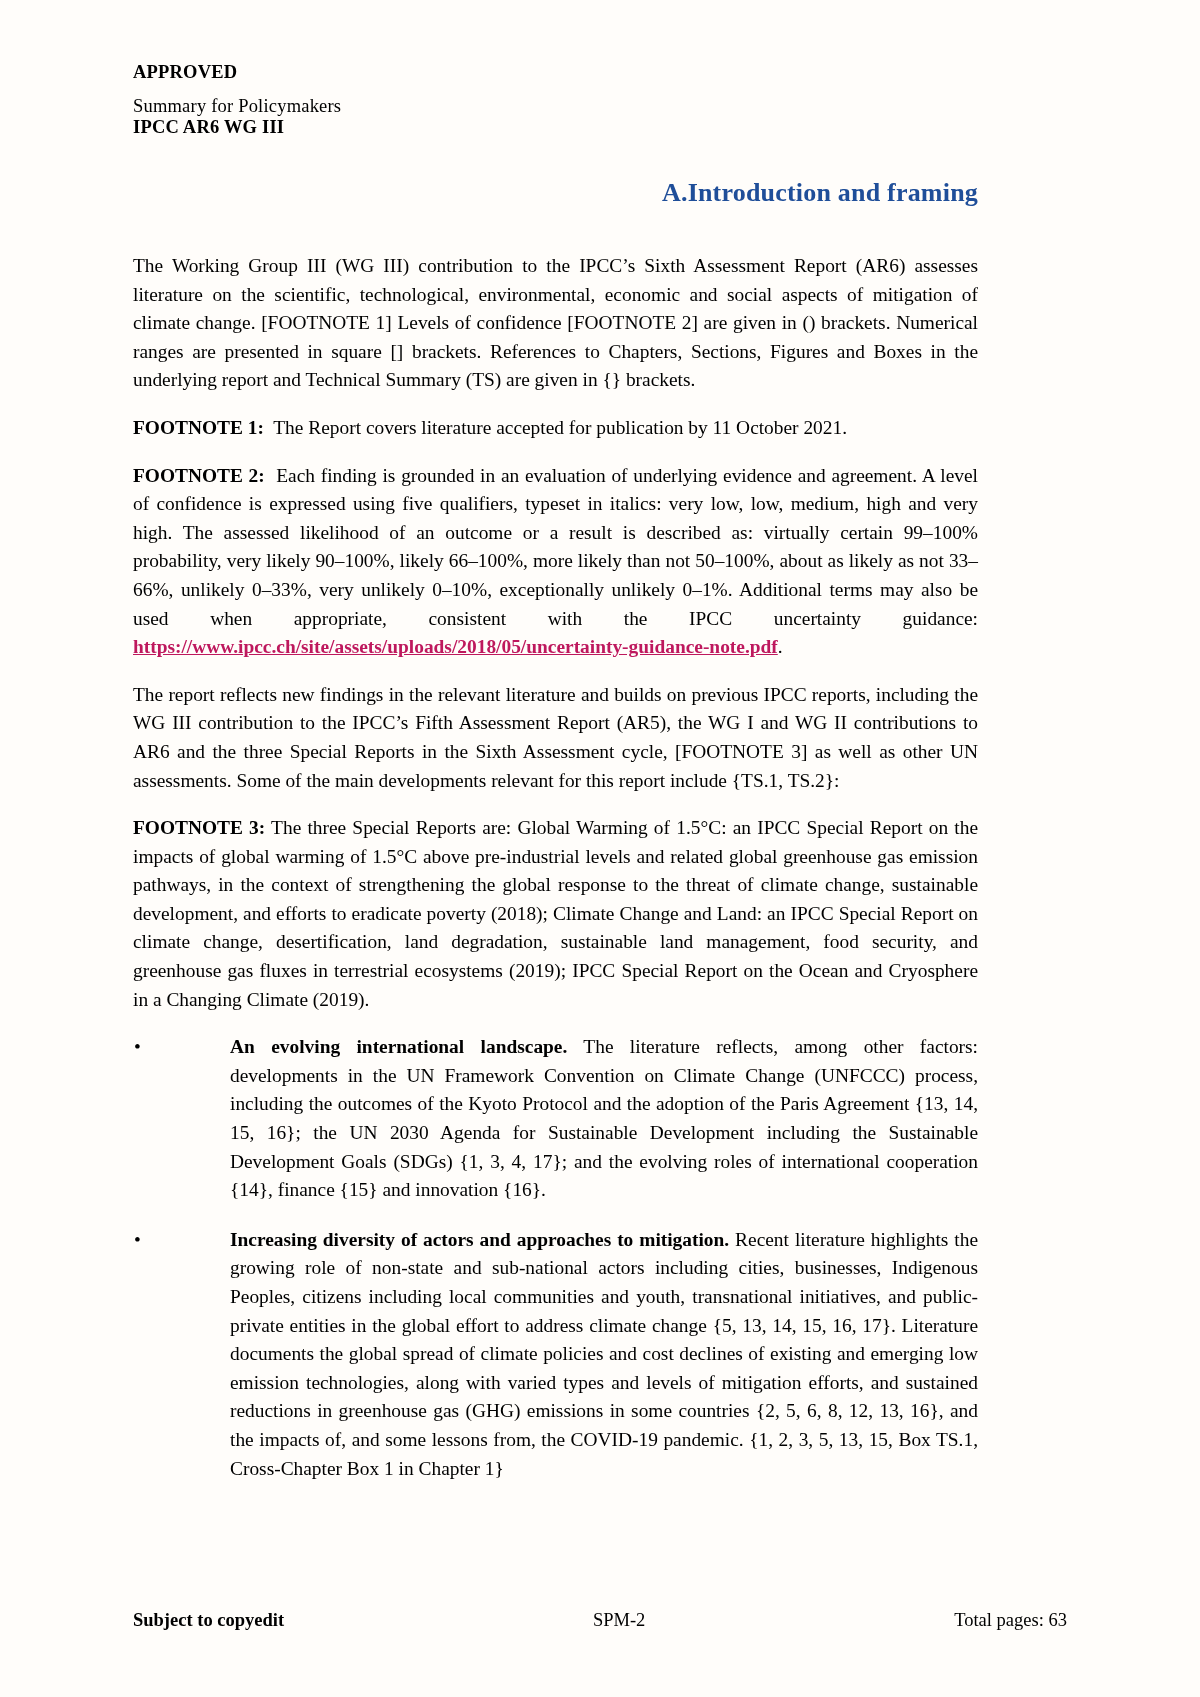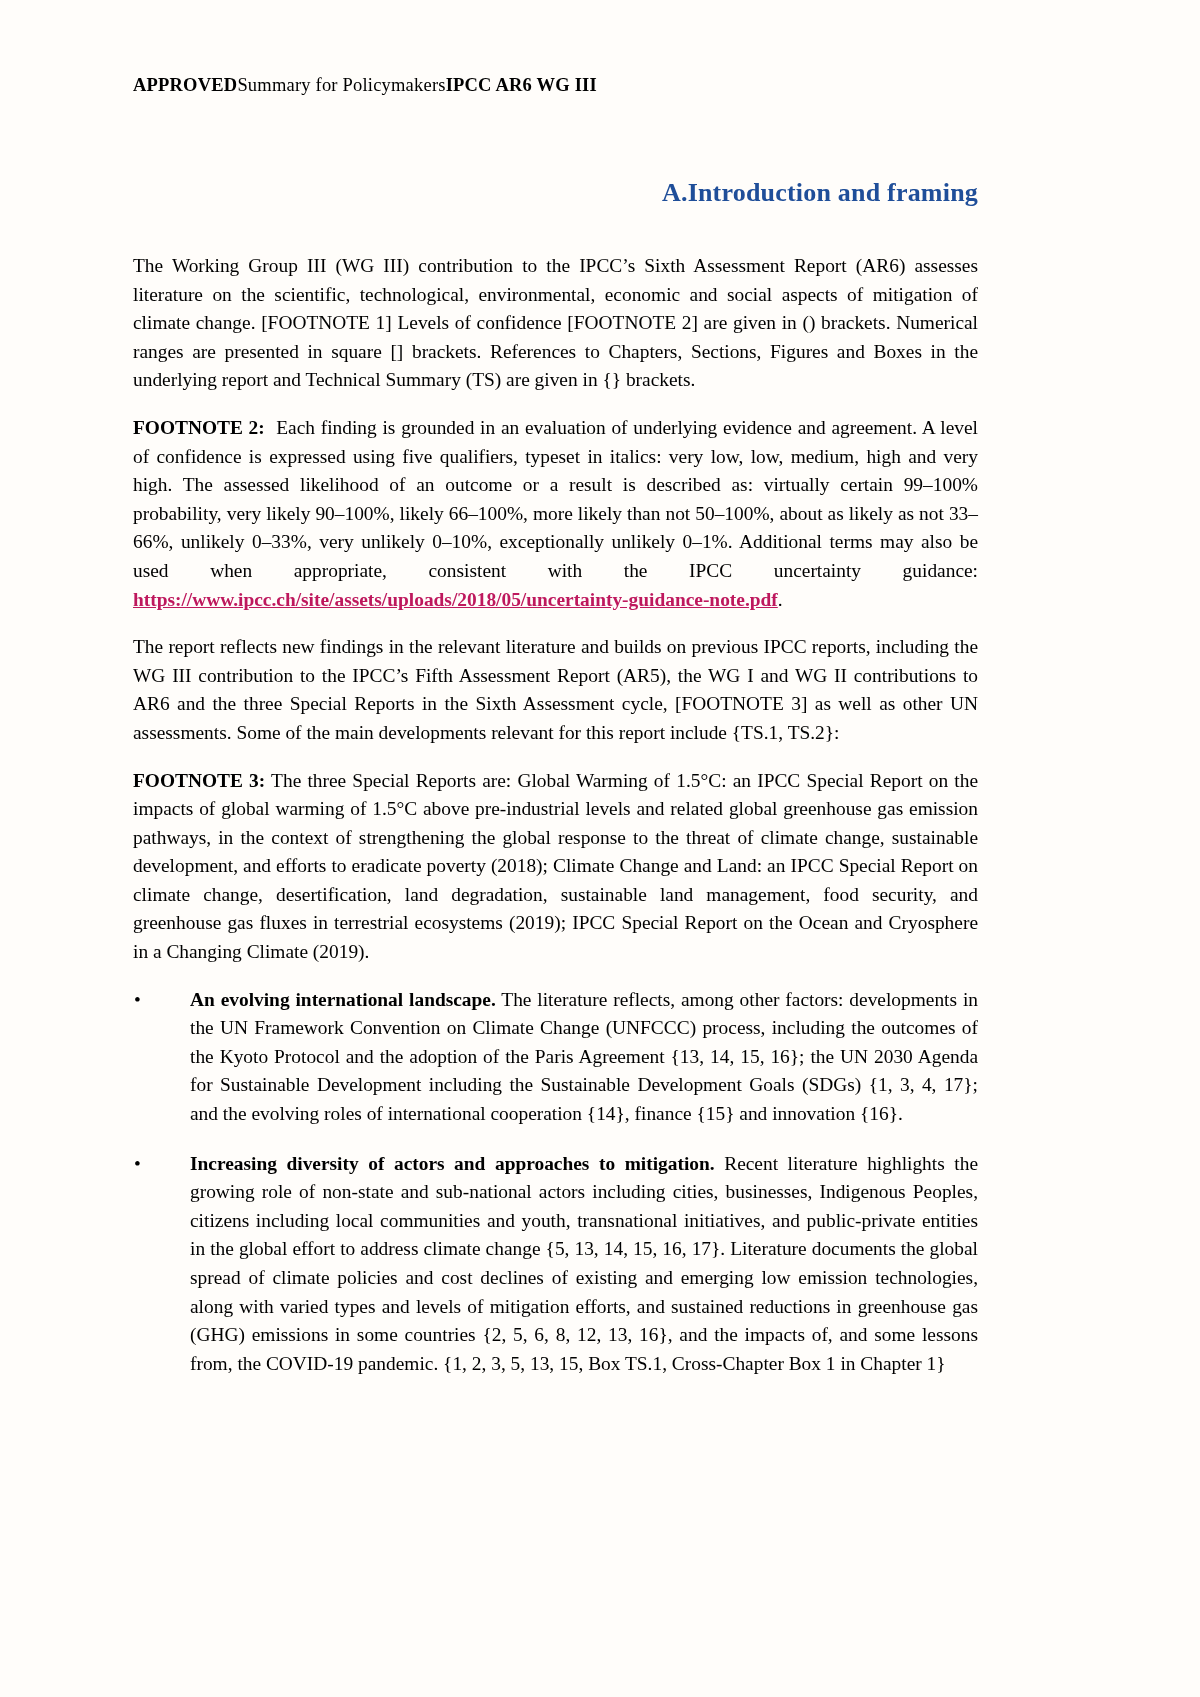--- a/index.html
+++ b/index.html
@@ -21,24 +21,25 @@
     padding: 0;
     overflow: hidden;
   }
   
   .running-head {
     position: absolute;
     left: 133px;
     right: 133px;
     top: 62px;
     display: flex;
-    justify-content: flex-start;
+    justify-content: center;
     align-items: baseline;
     font-size: 18.5px;
     letter-spacing: 0.2px;
+    flex-direction: column;
   }
   .running-head .left {
     font-weight: bold;
   }
   .running-head .center {
     font-weight: normal;
     margin-top: 13px;
   }
   .running-head .right {
     font-weight: bold;
@@ -95,20 +96,21 @@
     padding-left: 1px;
     font-size: 19.4px;
     line-height: 28.6px;
   }
   .bullet-text {
     flex: 1 1 auto;
     text-align: justify;
     text-justify: inter-word;
     font-size: 19.4px;
     line-height: 28.6px;
+    margin-left: 40px;
   }
   
   .footer {
     position: absolute;
     left: 133px;
     right: 133px;
     bottom: 66px;
     display: flex;
     justify-content: space-between;
     align-items: baseline;
@@ -134,33 +136,39 @@
   </div>
 
   <div class="section-heading">
     <span class="sec-letter">A.</span><span>Introduction and framing</span>
   </div>
 
   <div class="body-area">
 
     <p class="para">The Working Group III (WG III) contribution to the IPCC’s Sixth Assessment Report (AR6) assesses literature on the scientific, technological, environmental, economic and social aspects of mitigation of climate change. [FOOTNOTE 1] Levels of confidence [FOOTNOTE 2] are given in () brackets. Numerical ranges are presented in square [] brackets. References to Chapters, Sections, Figures and Boxes in the underlying report and Technical Summary (TS) are given in {} brackets.</p>
 
+    <p class="para"><span class="bold">FOOTNOTE 1:</span>&nbsp; <span>The Report covers literature accepted for publication by 11 October 2021.</span></p>
 
     <p class="para"><span class="bold">FOOTNOTE 2:</span>&nbsp; <span>Each finding is grounded in an evaluation of underlying evidence and agreement. A level of confidence is expressed using five qualifiers, typeset in italics: </span><span class="italic">very low, low, medium, high</span><span> and </span><span class="italic">very high</span><span>. The assessed likelihood of an outcome or a result is described as: virtually certain 99–100% probability, very likely 90–100%, likely 66–100%, more likely than not 50–100%, about as likely as not 33–66%, unlikely 0–33%, very unlikely 0–10%, exceptionally unlikely 0–1%. Additional terms may also be used when appropriate, consistent with the IPCC uncertainty guidance: </span><span class="link">https://www.ipcc.ch/site/assets/uploads/2018/05/uncertainty-guidance-note.pdf</span><span>.</span></p>
 
     <p class="para">The report reflects new findings in the relevant literature and builds on previous IPCC reports, including the WG III contribution to the IPCC’s Fifth Assessment Report (AR5), the WG I and WG II contributions to AR6 and the three Special Reports in the Sixth Assessment cycle, [FOOTNOTE 3] as well as other UN assessments.  Some of the main developments relevant for this report include {TS.1, TS.2}:</p>
 
     <p class="para"><span class="bold">FOOTNOTE 3:</span><span> The three Special Reports are: Global Warming of 1.5°C: an IPCC Special Report on the impacts of global warming of 1.5°C above pre-industrial levels and related global greenhouse gas emission pathways, in the context of strengthening the global response to the threat of climate change, sustainable development, and efforts to eradicate poverty (2018); Climate Change and Land: an IPCC Special Report on climate change, desertification, land degradation, sustainable land management, food security, and greenhouse gas fluxes in terrestrial ecosystems (2019); IPCC Special Report on the Ocean and Cryosphere in a Changing Climate (2019).</span></p>
 
     <div class="bullet-row">
       <div class="bullet-mark">•</div>
       <div class="bullet-text"><span class="bold">An evolving international landscape.</span><span> The literature reflects, among other factors: developments in the UN Framework Convention on Climate Change (UNFCCC) process, including the outcomes of the Kyoto Protocol and the adoption of the Paris Agreement {13, 14, 15, 16}; the UN 2030 Agenda for Sustainable Development including the Sustainable Development Goals (SDGs) {1, 3, 4, 17}; and the evolving roles of international cooperation {14}, finance {15} and innovation {16}.</span></div>
     </div>
 
     <div class="bullet-row">
       <div class="bullet-mark">•</div>
       <div class="bullet-text"><span class="bold">Increasing diversity of actors and approaches to mitigation.</span><span> Recent literature highlights the growing role of non-state and sub-national actors including cities, businesses, Indigenous Peoples, citizens including local communities and youth, transnational initiatives, and public-private entities in the global effort to address climate change {5, 13, 14, 15, 16, 17}. Literature documents the global spread of climate policies and cost declines of existing and emerging low emission technologies, along with varied types and levels of mitigation efforts, and sustained reductions in greenhouse gas (GHG) emissions in some countries {2, 5, 6, 8, 12, 13, 16}, and the impacts of, and some lessons from, the COVID-19 pandemic. {1, 2, 3, 5, 13, 15, Box TS.1, Cross-Chapter Box 1 in Chapter 1}</span></div>
     </div>
 
   </div>
 
+  <div class="footer">
+    <span class="left">Subject to copyedit</span>
+    <span class="center">SPM-2</span>
+    <span class="right">Total pages: 63</span>
+  </div>
 
 </div>
 
 </body></html>

